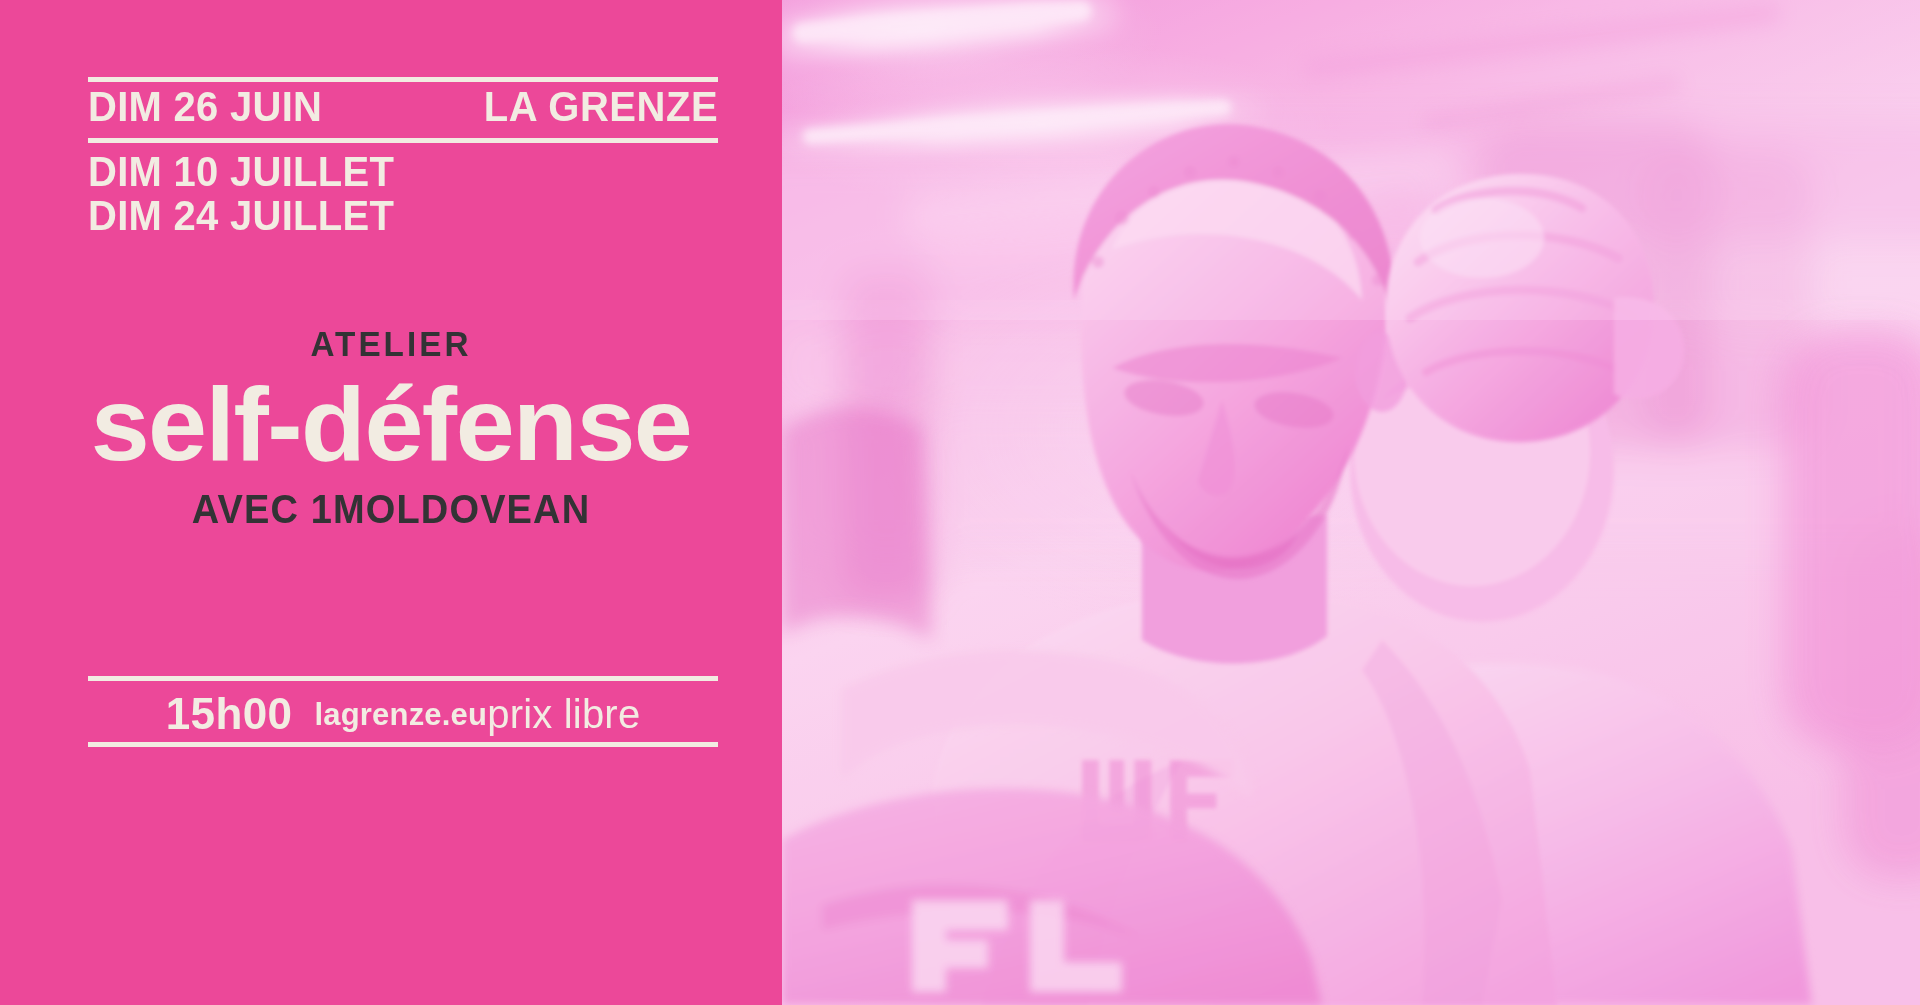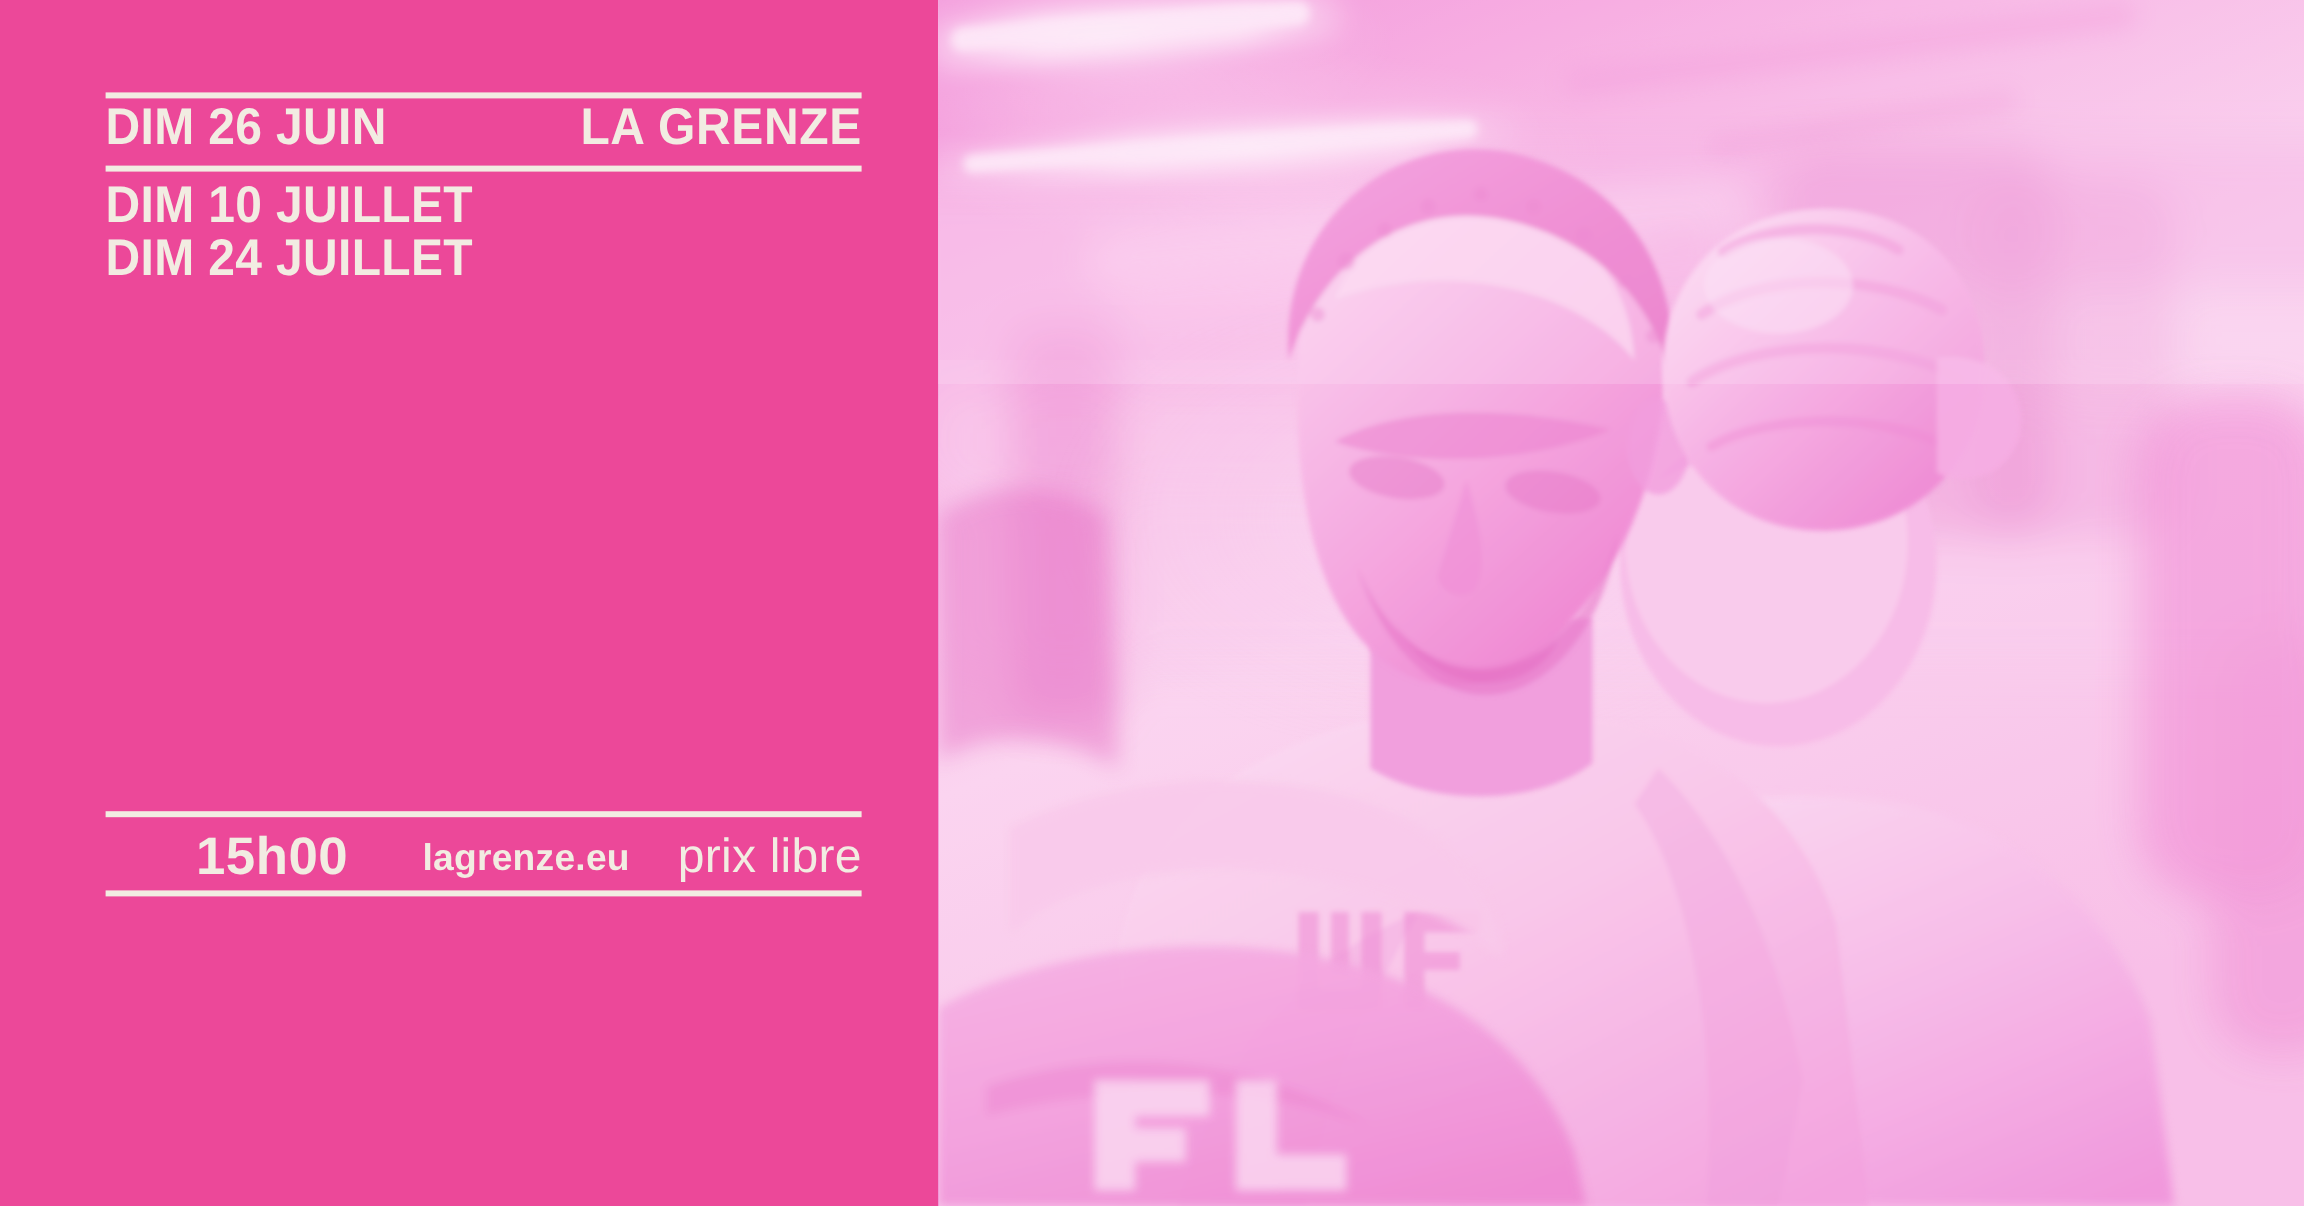--- a/index.html
+++ b/index.html
@@ -131,23 +131,22 @@
 
   
   #footer-row {
     position: absolute;
     left: 88px;
     top: 686px;
     width: 630px;
     height: 56px;
     display: flex;
     align-items: center;
-    justify-content: flex-end;
+    justify-content: center;
     color: #F2ECE2;
-    gap: 40px;
   }
   #time-value {
     font-size: 44px;
     font-weight: 700;
     letter-spacing: 0.4px;
     line-height: 1;
     white-space: nowrap;
   }
   #website-link {
     font-size: 31px;
@@ -191,20 +190,25 @@
       <div class="date-head">DIM 26 JUIN</div>
       <div id="venue-name">LA GRENZE</div>
     </div>
 
     <div class="rule" id="rule-mid"></div>
 
     <div class="date-line" id="date-2">DIM 10 JUILLET</div>
 
     <div class="date-line" id="date-3">DIM 24 JUILLET</div>
 
+    <div id="headline-block">
+      <div id="kicker">ATELIER</div>
+      <div id="main-title">self-défense</div>
+      <div id="byline">AVEC 1MOLDOVEAN</div>
+    </div>
 
     <div class="rule" id="rule-foot-a"></div>
 
     <div id="footer-row">
       <div id="time-value">15h00</div>
       <a id="website-link" href="#">lagrenze.eu</a>
       <div id="price-value">prix libre</div>
     </div>
 
     <div class="rule" id="rule-foot-b"></div>

